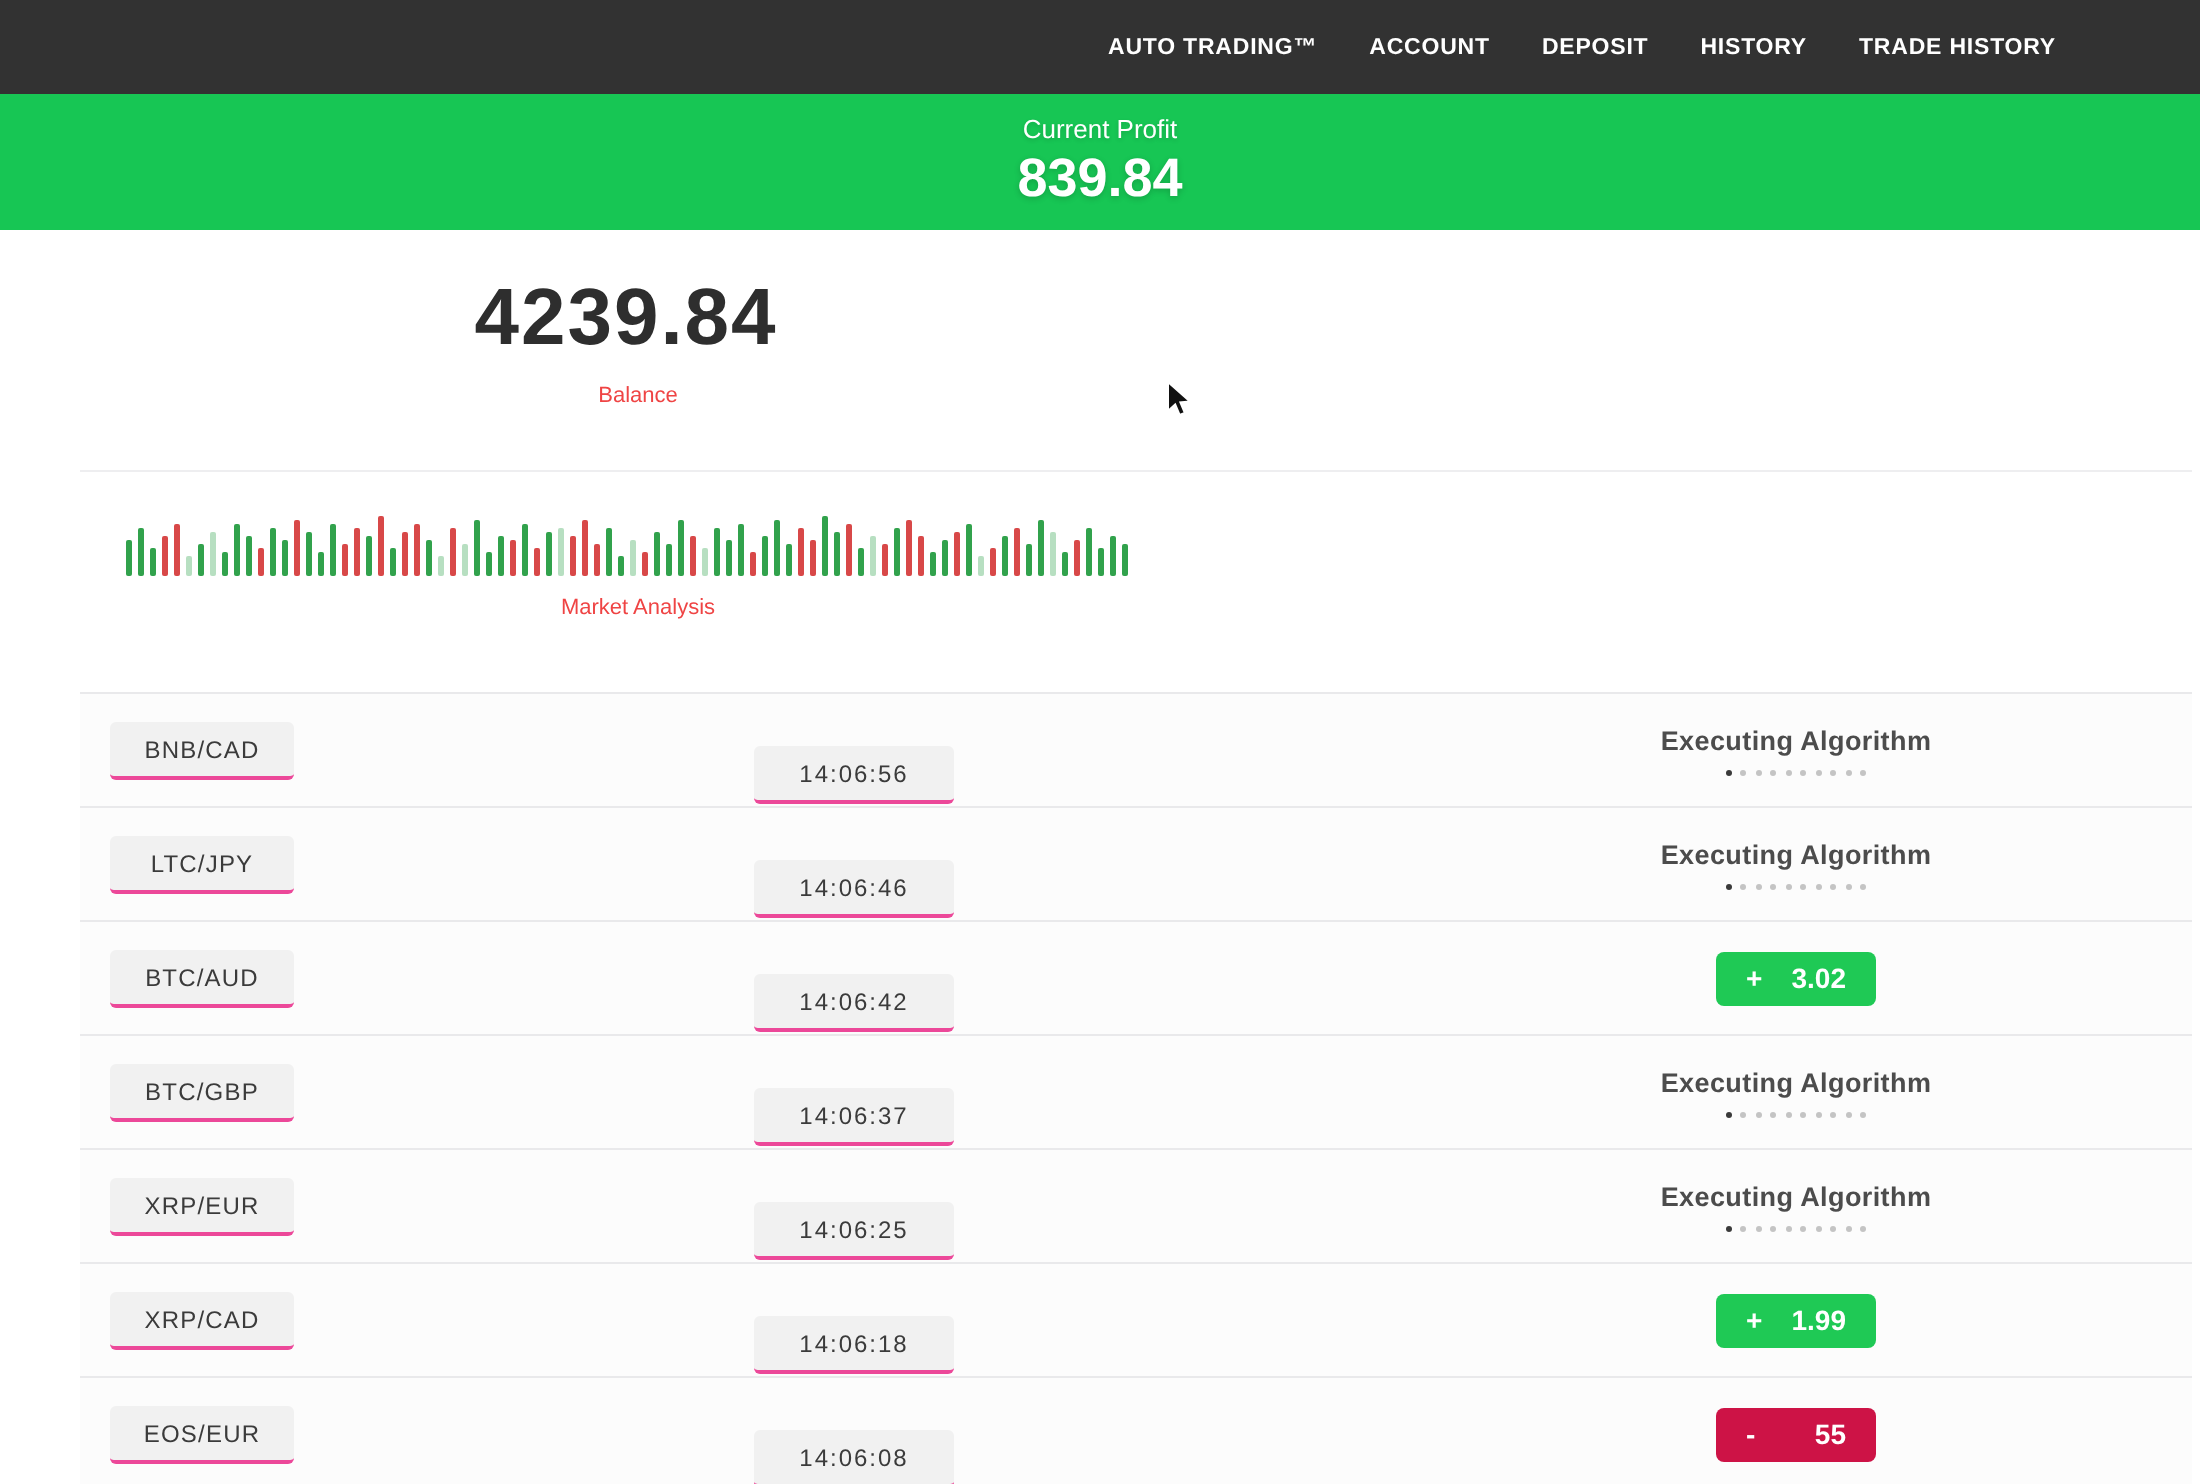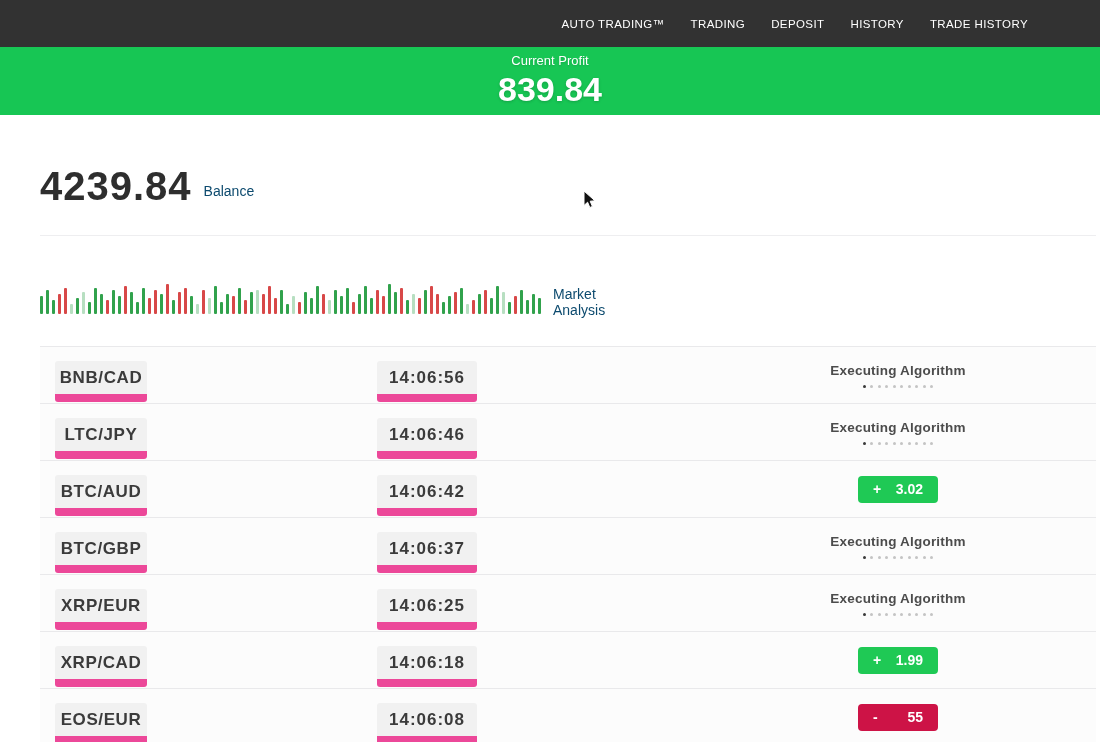--- a/index.html
+++ b/index.html
@@ -3,65 +3,65 @@
 <meta charset="utf-8">
 <style>
   * { margin: 0; padding: 0; box-sizing: border-box; }
   html, body { width: 1100px; height: 742px; overflow: hidden; background: #fff;
     font-family: "Liberation Sans", sans-serif; }
   .page { position: relative; width: 1100px; height: 742px; }
 
   
   .topnav { height: 47px; background: #323232; display: flex; align-items: center;
     justify-content: flex-end; padding-right: 72px; gap: 26px; }
-  .nav-item { color: #fff; font-size: 11.5px; font-weight: normal; letter-spacing: .4px;
+  .nav-item { color: #fff; font-size: 11.5px; font-weight: bold; letter-spacing: .4px;
     cursor: pointer; white-space: nowrap; }
 
   
   .banner { height: 68px; background: #17c654; color: #fff; text-align: center;
     display: flex; flex-direction: column; justify-content: center; }
   .banner-label { font-size: 13px; text-shadow: 0 1px 2px rgba(0,0,0,.15); }
-  .banner-value { font-size: 34px; font-weight: bold; margin-top: 2px;
+  .banner-value { font-size: 27px; font-weight: bold; margin-top: 2px;
     text-shadow: 0 1px 3px rgba(0,0,0,.18); }
 
   .content { width: 1056px; margin: 0 0 0 40px; }
 
   
   .stats-row { display: flex; }
-  .stats-left { width: 546px; display: flex; flex-direction: row; align-items: center; }
+  .stats-left { width: 546px; display: flex; flex-direction: column; align-items: center; }
   .stats-right { flex: 1; display: flex; flex-direction: column; align-items: center; }
   .sec1 { height: 120px; padding-top: 22px; }
   .sec2 { height: 105px; padding-top: 18px; border-top: 1px solid #eeeef0; }
 
   .balance-value { font-size: 40px; font-weight: bold; color: #2e2e2e; letter-spacing: 1px; }
-  .muted-label { font-size: 14px; color: #0c4a6e; margin-top: 10px; padding-left: 12px; }
+  .muted-label { font-size: 11px; color: #ef4444; margin-top: 10px; padding-left: 12px; }
 
   .toggle-line { display: flex; align-items: center; gap: 20px; margin-top: 8px; }
   .toggle { width: 54px; height: 29px; background: #57aaeb; border-radius: 15px;
     position: relative; cursor: pointer; box-shadow: inset 0 0 2px rgba(0,0,0,.1); }
   .toggle-knob { position: absolute; top: 1.5px; right: 1.5px; width: 26px; height: 26px;
     background: #fff; border-radius: 50%; box-shadow: 0 1px 3px rgba(0,0,0,.3); }
   .toggle-label { font-size: 16px; font-weight: bold; color: #2e2e2e; }
   .autotrade-sub { margin-top: 24px; }
 
   
   .chart { display: flex; align-items: flex-end; gap: 3px; height: 34px; }
   .bar { width: 3px; border-radius: 1px; }
   .big-number { font-size: 28px; font-weight: bold; color: #2e2e2e; margin-top: 6px; }
 
   
   .trades { margin-top: 6px; }
   .trade-row { position: relative; height: 57px; border-top: 1px solid #e9e9eb;
     background: #fcfcfc; }
   .pair-badge, .time-badge { display: inline-block; background: #f1f1f1;
-    border-radius: 3px; border-bottom: 8px solid #ec4899; color: #3b3b3b;
-    font-size: 17px; font-weight: bold; letter-spacing: .6px; text-align: center;
+    border-radius: 3px; border-bottom: 2px solid #ec4899; color: #3b3b3b;
+    font-size: 12px; font-weight: normal; letter-spacing: .6px; text-align: center;
     padding: 7px 0 6px; }
   .pair-badge { position: absolute; left: 15px; top: 14px; width: 92px; }
-  .time-badge { position: absolute; left: 387px; top: 14px; width: 100px;
+  .time-badge { position: absolute; left: 387px; top: 26px; width: 100px;
     transform: translateX(-50%); letter-spacing: 1px; }
   .status-wrap { position: absolute; left: 858px; top: 0; height: 100%; width: 220px;
     transform: translateX(-50%); display: flex; flex-direction: column;
     align-items: center; justify-content: center; }
   .exec-label { font-size: 13.5px; font-weight: bold; color: #4c4c4c; letter-spacing: .2px; }
   .dots { display: flex; gap: 4.5px; margin-top: 7px; }
   .dot { width: 3px; height: 3px; border-radius: 50%; background: #c4c4c4; }
   .dot.active { background: #3a3a3a; }
   .result-badge { width: 80px; height: 27px; border-radius: 4px; color: #fff;
     font-size: 14px; font-weight: bold; display: flex; align-items: center;
@@ -73,21 +73,21 @@
   .cursor { position: absolute; left: 583px; top: 190px; width: 13px; height: 19px;
     pointer-events: none; z-index: 10; }
 </style>
 </head>
 <body>
 
 <div class="page">
 
   <div class="topnav">
       <span class="nav-item">AUTO TRADING™</span>
-      <span class="nav-item">TRADING</span>
+      <span class="nav-item">ACCOUNT</span>
       <span class="nav-item">DEPOSIT</span>
       <span class="nav-item">HISTORY</span>
       <span class="nav-item">TRADE HISTORY</span>
     </div>
 
   <div class="banner">
     <div class="banner-label">Current Profit</div>
     <div class="banner-value">839.84</div>
   </div>
 

